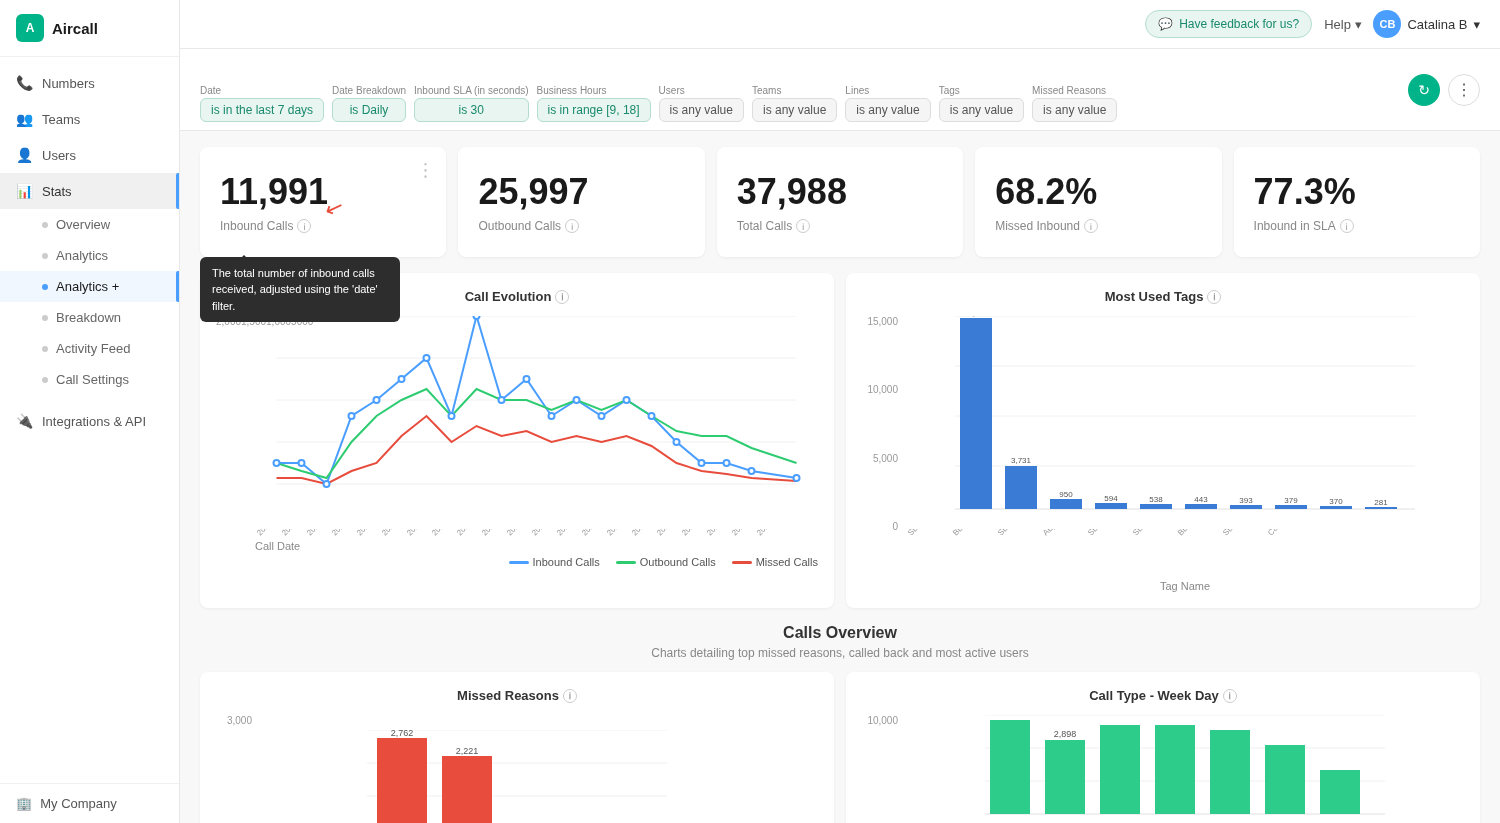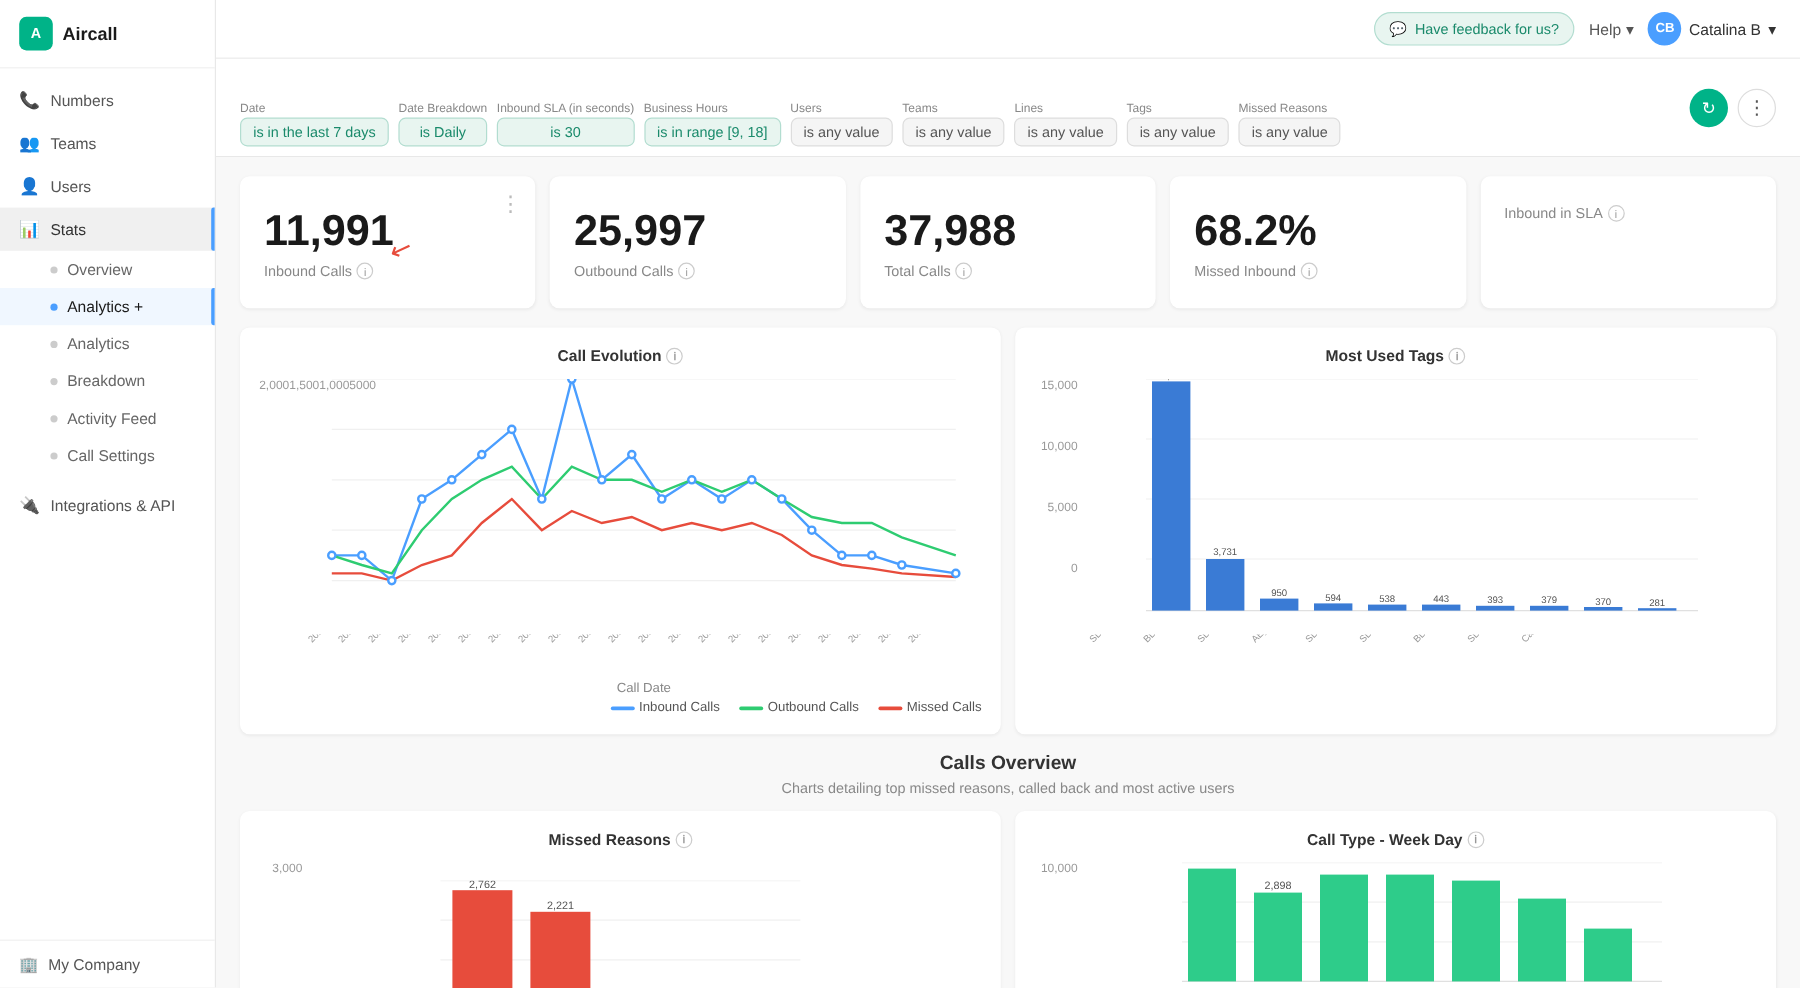--- a/index.html
+++ b/index.html
@@ -259,28 +259,28 @@
     <div class="sidebar-item active" style="position:relative;">
       <span class="icon">📊</span>
       <span>Stats</span>
       <div class="active-bar"></div>
     </div>
 
     <div class="sidebar-sub">
       <div class="sub-dot"></div>
       <span>Overview</span>
     </div>
+    <div class="sidebar-sub">
+      <div class="sub-dot"></div>
+      <span>Analytics</span>
+    </div>
     <div class="sidebar-sub active" style="position:relative;">
       <div class="sub-dot" style="background:#4a9eff;"></div>
       <span>Analytics +</span>
       <div class="active-bar"></div>
-    </div>
-    <div class="sidebar-sub">
-      <div class="sub-dot"></div>
-      <span>Analytics</span>
     </div>
     <div class="sidebar-sub">
       <div class="sub-dot"></div>
       <span>Breakdown</span>
     </div>
     <div class="sidebar-sub">
       <div class="sub-dot"></div>
       <span>Activity Feed</span>
     </div>
     <div class="sidebar-sub">
@@ -369,20 +369,23 @@
       <div class="stat-card" style="position:relative; overflow:visible;">
         <span class="card-menu">⋮</span>
         <div class="stat-value">11,991</div>
         <div class="stat-label">
           <span>Inbound Calls</span>
           <span class="info-icon">ℹ</span>
         </div>
 
         <div style="position:absolute; top:48px; left:125px; color:#e74c3c; font-size:22px; transform: rotate(20deg); z-index:20;">↙</div>
 
+        <div class="tooltip-box" style="bottom:-65px; left:0; z-index:20;">
+          <span>The total number of inbound calls received, adjusted using the 'date' filter.</span>
+        </div>
       </div>
 
       <div class="stat-card">
         <div class="stat-value">25,997</div>
         <div class="stat-label">
           <span>Outbound Calls</span>
           <span class="info-icon">ℹ</span>
         </div>
       </div>
 
@@ -396,20 +399,21 @@
 
       <div class="stat-card">
         <div class="stat-value">68.2%</div>
         <div class="stat-label">
           <span>Missed Inbound</span>
           <span class="info-icon">ℹ</span>
         </div>
       </div>
 
       <div class="stat-card">
+        <div class="stat-value">77.3%</div>
         <div class="stat-label">
           <span>Inbound in SLA</span>
           <span class="info-icon">ℹ</span>
         </div>
       </div>
     </div>
 
     <div class="charts-row">
 
       <div class="chart-card">
@@ -479,21 +483,21 @@
               <span style="transform:rotate(-45deg); transform-origin:top left; white-space:nowrap; display:inline-block; width:24px; margin-right:1px;">2021-12-17</span>
               <span style="transform:rotate(-45deg); transform-origin:top left; white-space:nowrap; display:inline-block; width:24px; margin-right:1px;">2021-12-19</span>
               <span style="transform:rotate(-45deg); transform-origin:top left; white-space:nowrap; display:inline-block; width:24px; margin-right:1px;">2021-12-21</span>
               <span style="transform:rotate(-45deg); transform-origin:top left; white-space:nowrap; display:inline-block; width:24px; margin-right:1px;">2021-12-23</span>
               <span style="transform:rotate(-45deg); transform-origin:top left; white-space:nowrap; display:inline-block; width:24px; margin-right:1px;">2021-12-25</span>
               <span style="transform:rotate(-45deg); transform-origin:top left; white-space:nowrap; display:inline-block; width:24px; margin-right:1px;">2021-12-27</span>
               <span style="transform:rotate(-45deg); transform-origin:top left; white-space:nowrap; display:inline-block; width:24px; margin-right:1px;">2021-12-29</span>
               <span style="transform:rotate(-45deg); transform-origin:top left; white-space:nowrap; display:inline-block; width:24px; margin-right:1px;">2021-12-31</span>
               <span style="transform:rotate(-45deg); transform-origin:top left; white-space:nowrap; display:inline-block; width:24px;">2022-01-02</span>
             </div>
-            <div style="text-align:center; font-size:11px; color:#888; margin-top:28px;">Call Date</div>
+            <div style="font-size:11px; color:#888; ">Call Date</div>
           </div>
         </div>
 
         <div class="legend">
           <div class="legend-item">
             <div class="legend-dot" style="background:#4a9eff;"></div>
             <span>Inbound Calls</span>
           </div>
           <div class="legend-item">
             <div class="legend-dot" style="background:#2ecc71;"></div>
@@ -563,20 +567,21 @@
               <span style="width:42px; font-size:8px; color:#999; transform:rotate(-45deg); transform-origin:top left; white-space:nowrap; display:block; margin-left:3px;">BDR No Answer; No Voicemail</span>
               <span style="width:42px; font-size:8px; color:#999; transform:rotate(-45deg); transform-origin:top left; white-space:nowrap; display:block; margin-left:3px;">SDR_Voicemail</span>
               <span style="width:42px; font-size:8px; color:#999; transform:rotate(-45deg); transform-origin:top left; white-space:nowrap; display:block; margin-left:3px;">AE_Connected</span>
               <span style="width:42px; font-size:8px; color:#999; transform:rotate(-45deg); transform-origin:top left; white-space:nowrap; display:block; margin-left:3px;">SDR_Positive_Connect</span>
               <span style="width:42px; font-size:8px; color:#999; transform:rotate(-45deg); transform-origin:top left; white-space:nowrap; display:block; margin-left:3px;">SDR_Info_Call</span>
               <span style="width:42px; font-size:8px; color:#999; transform:rotate(-45deg); transform-origin:top left; white-space:nowrap; display:block; margin-left:3px;">BDR_LVM</span>
               <span style="width:42px; font-size:8px; color:#999; transform:rotate(-45deg); transform-origin:top left; white-space:nowrap; display:block; margin-left:3px;">SDR_Negative_Connect</span>
               <span style="width:42px; font-size:8px; color:#999; transform:rotate(-45deg); transform-origin:top left; white-space:nowrap; display:block; margin-left:3px;">Call Done</span>
               <span style="width:42px; font-size:8px; color:#999; transform:rotate(-45deg); transform-origin:top left; white-space:nowrap; display:block; margin-left:3px;"></span>
             </div>
+            <div style="text-align:center; font-size:11px; color:#888; margin-top:40px;">Tag Name</div>
           </div>
         </div>
       </div>
     </div>
 
     <div style="margin-bottom:12px;">
       <div class="section-title">Calls Overview</div>
       <div class="section-subtitle">Charts detailing top missed reasons, called back and most active users</div>
     </div>
 

